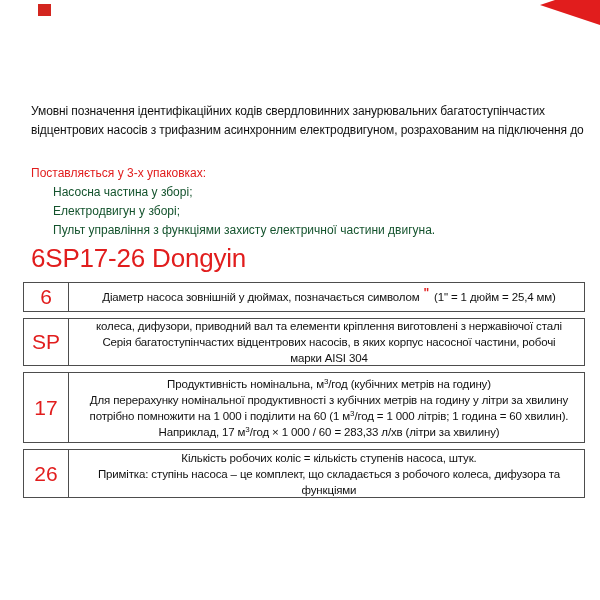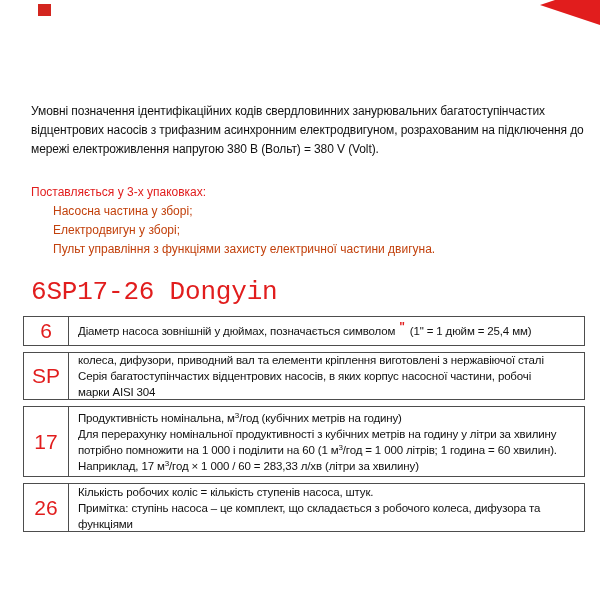--- a/index.html
+++ b/index.html
@@ -11,36 +11,36 @@
   
   .tl-mark { position: absolute; left: 38px; top: 4px; width: 13px; height: 12px; background: #d3261f; }
   .tr-mark { position: absolute; right: 0; top: 0; width: 60px; height: 26px; }
 
   .content { position: absolute; left: 31px; top: 102px; width: 554px; }
 
   .intro { font-size: 12px; line-height: 19px; letter-spacing: -0.1px; color: #111; }
   .intro div { white-space: nowrap; }
 
   .pack-heading { margin-top: 24px; font-size: 12px; line-height: 19px; color: #e11d1d; }
-  .pack-list { padding-left: 22px; font-size: 12px; line-height: 19px; color: #c2410c; }
+  .pack-list { padding-left: 22px; font-size: 12px; line-height: 19px; color: #14532d; }
 
-  .doc-title { margin-top: 18px; font-size: 26px; line-height: 30px; color: #e11d1d; letter-spacing: -0.2px; font-family: Liberation Mono, monospace; }
+  .doc-title { margin-top: 3px; font-size: 26px; line-height: 30px; color: #e11d1d; letter-spacing: -0.2px; }
 
   .code-table { margin-top: 9px; margin-left: -8px; width: 562px; }
   .trow { display: flex; border: 1px solid #4d4d4d; background: #fff; }
   .trow + .trow { margin-top: 6px; }
   .tcode {
     width: 45px; flex: 0 0 45px; border-right: 1px solid #4d4d4d;
     display: flex; align-items: center; justify-content: center;
     color: #e11d1d; font-size: 21px;
   }
   .tdesc {
     flex: 1 1 auto; padding: 3px 4px 3px 9px; overflow: hidden;
     font-size: 11.5px; line-height: 16px; letter-spacing: -0.15px; color: #111;
-    display: flex; flex-direction: column; justify-content: center;
+    display: flex; flex-direction: column; justify-content: center; text-align: center;
   }
   .tdesc .tline { white-space: nowrap; }
 
   .row1 { height: 30px; }
   .row2 { height: 48px; }
   .row3 { height: 71px; }
   .row4 { height: 49px; }
 
   .inchsym {
     color: #e11d1d; font-weight: bold; font-size: 12px;
@@ -56,21 +56,20 @@
   <div class="tl-mark"></div>
   <svg class="tr-mark" viewBox="0 0 60 26" xmlns="http://www.w3.org/2000/svg">
     <polygon points="15,0 60,0 60,25 0,5" fill="#e11d1d"></polygon>
   </svg>
 
   <div class="content">
 
     <div class="intro">
       <div>Умовні позначення ідентифікаційних кодів свердловинних занурювальних багатоступінчастих</div>
       <div>відцентрових насосів з трифазним асинхронним електродвигуном, розрахованим на підключення до</div>
-      <div>мережі електроживлення напругою 380 В (Вольт) = 380 V (Volt).</div>
     </div>
 
     <div class="pack-heading">Поставляється у 3-х упаковках:</div>
 
     <div class="pack-list">
       <div>Насосна частина у зборі;</div>
       <div>Електродвигун у зборі;</div>
       <div>Пульт управління з функціями захисту електричної частини двигуна.</div>
     </div>
 

